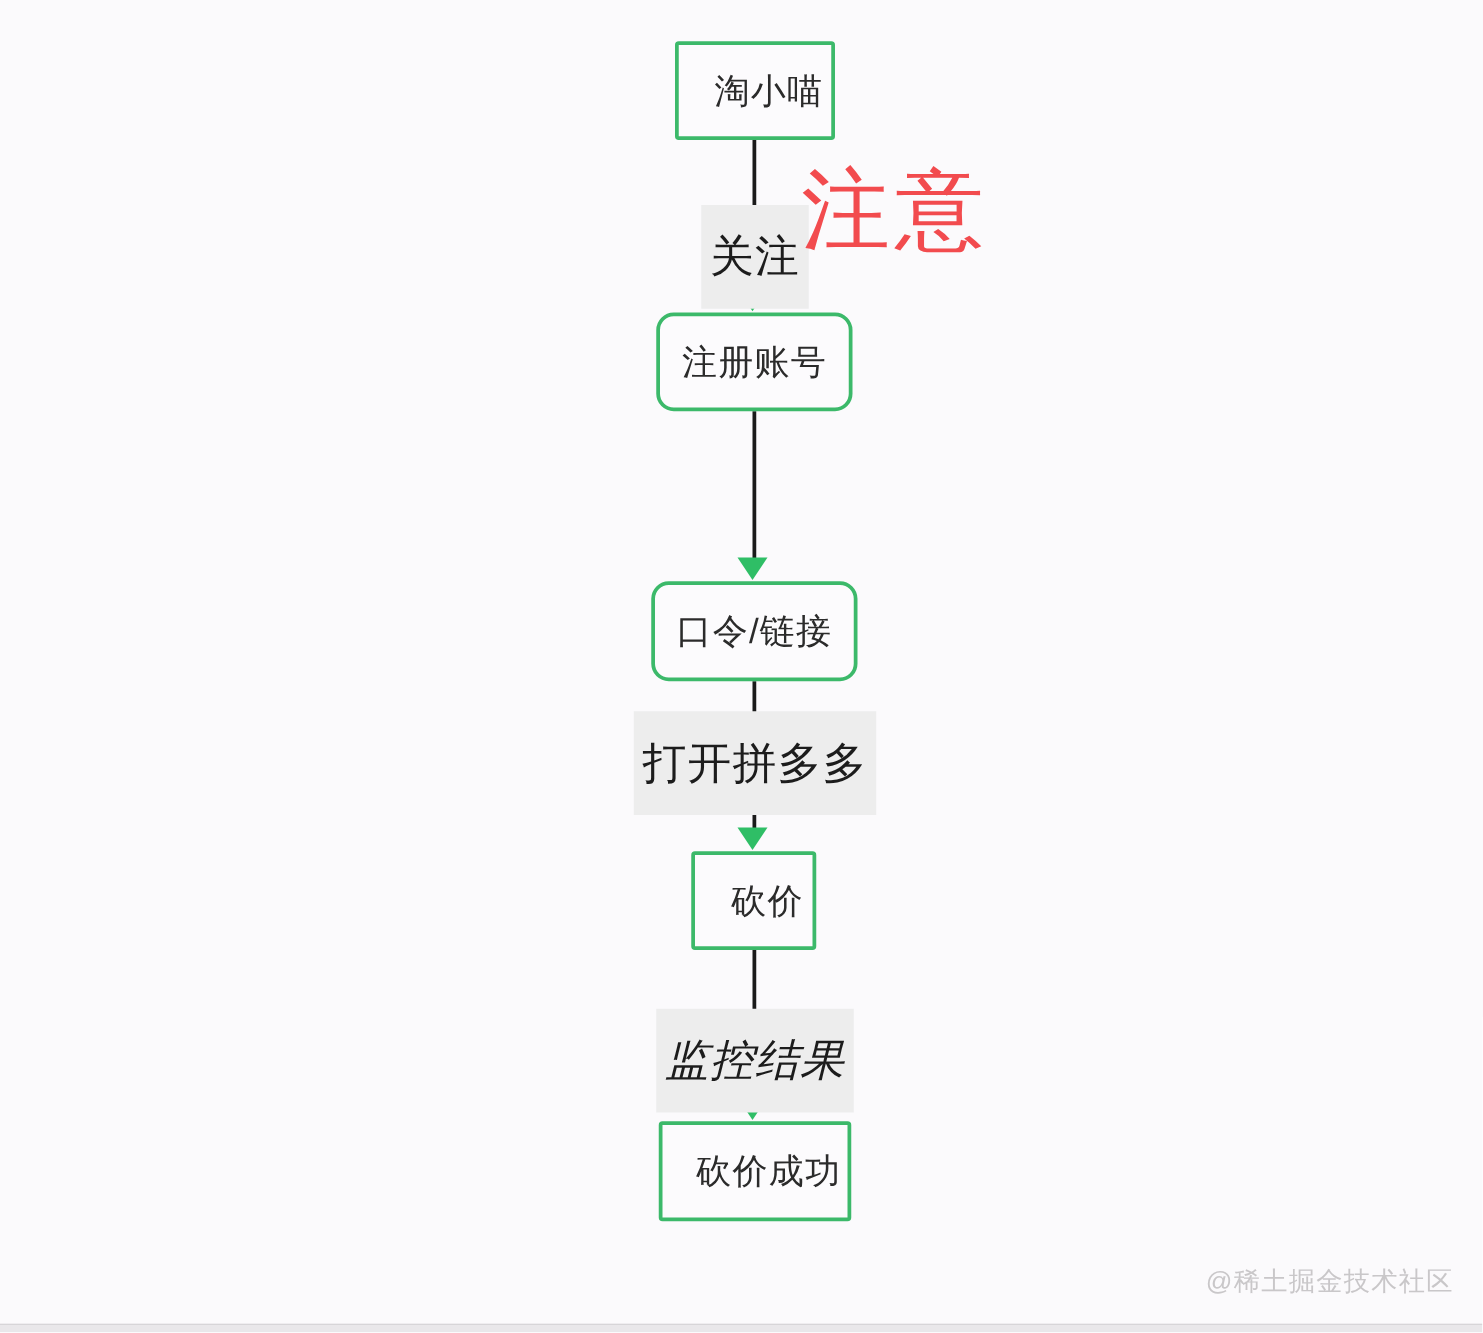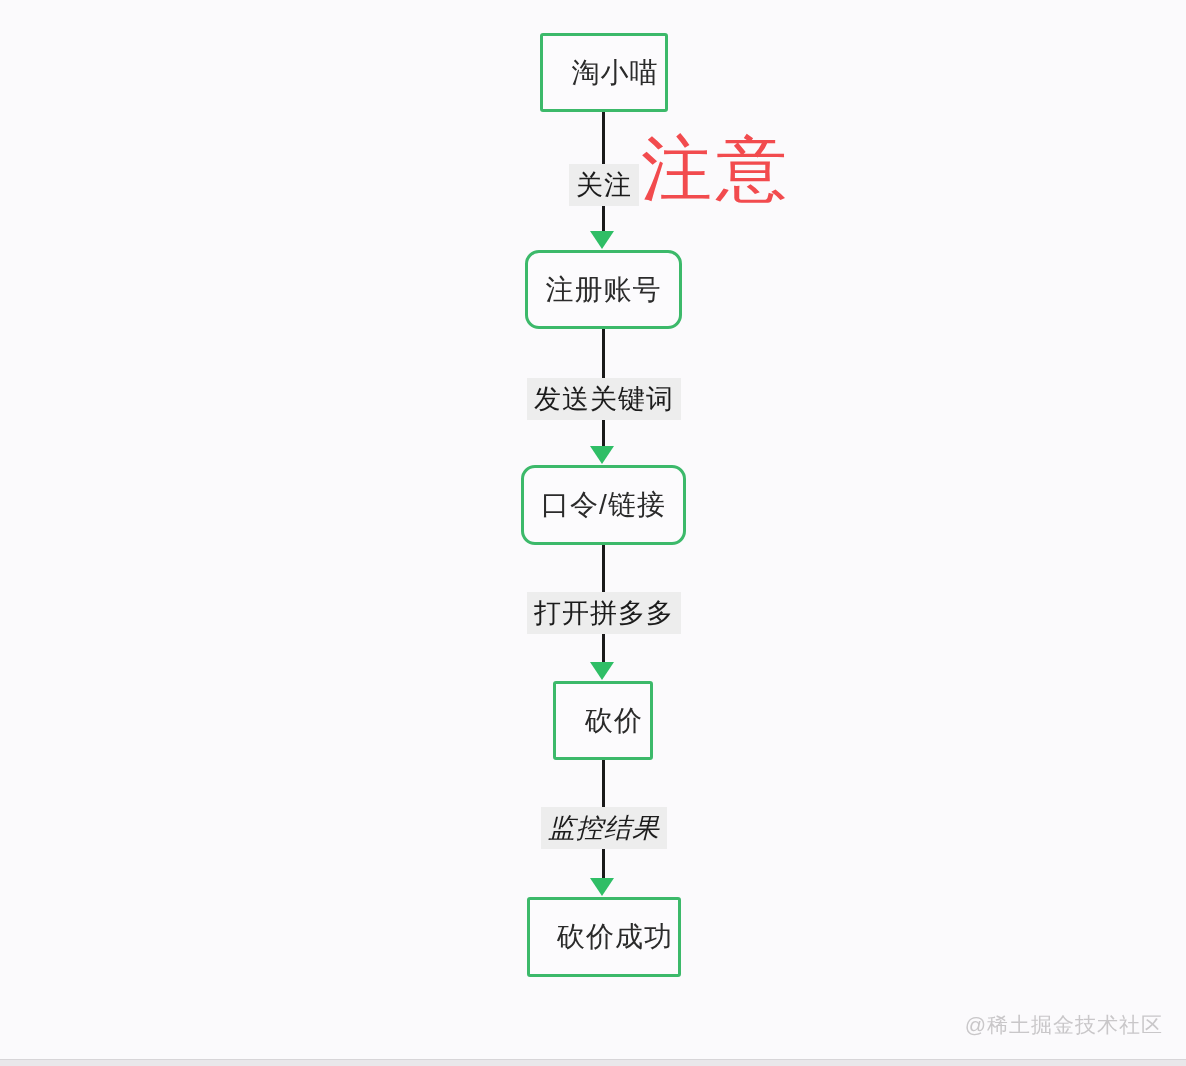--- a/index.html
+++ b/index.html
@@ -64,28 +64,28 @@
   .arrowhead-3 { top: 662px; }
   .arrowhead-4 { top: 878px; }
 
   
   .edge-label {
     position: absolute;
     left: 604px;
     transform: translateX(-50%);
     background: #ededed;
     color: #1c1c1c;
-    font-size: 27px;
-    padding: 3px 7px;
+    font-size: 35px;
+    padding: 18px 7px;
     white-space: nowrap;
     letter-spacing: 1px;
   }
   .edge-label-1 { top: 164px; }
   .edge-label-2 { top: 378px; }
-  .edge-label-3 { top: 592px; }
+  .edge-label-3 { top: 569px; }
   .edge-label-4 { top: 807px; font-style: italic; }
 
   
   .annotation {
     position: absolute;
     left: 641px;
     top: 133px;
     font-size: 71px;
     line-height: 1.0;
     color: #f24b4e;
@@ -140,21 +140,20 @@
     <span>注册账号</span>
   </div>
   <div class="node sharp node-5">
     <span>砍价成功</span>
   </div>
   <div class="node sharp node-4">
     <span>砍价</span>
   </div>
 
   <div class="edge-label edge-label-1">关注</div>
-  <div class="edge-label edge-label-2">发送关键词</div>
   <div class="edge-label edge-label-3">打开拼多多</div>
   <div class="edge-label edge-label-4">监控结果</div>
 
   <div class="annotation">注意</div>
 
   <div class="watermark">@稀土掘金技术社区</div>
 
   <div class="bottom-strip"></div>
 
 </div>

